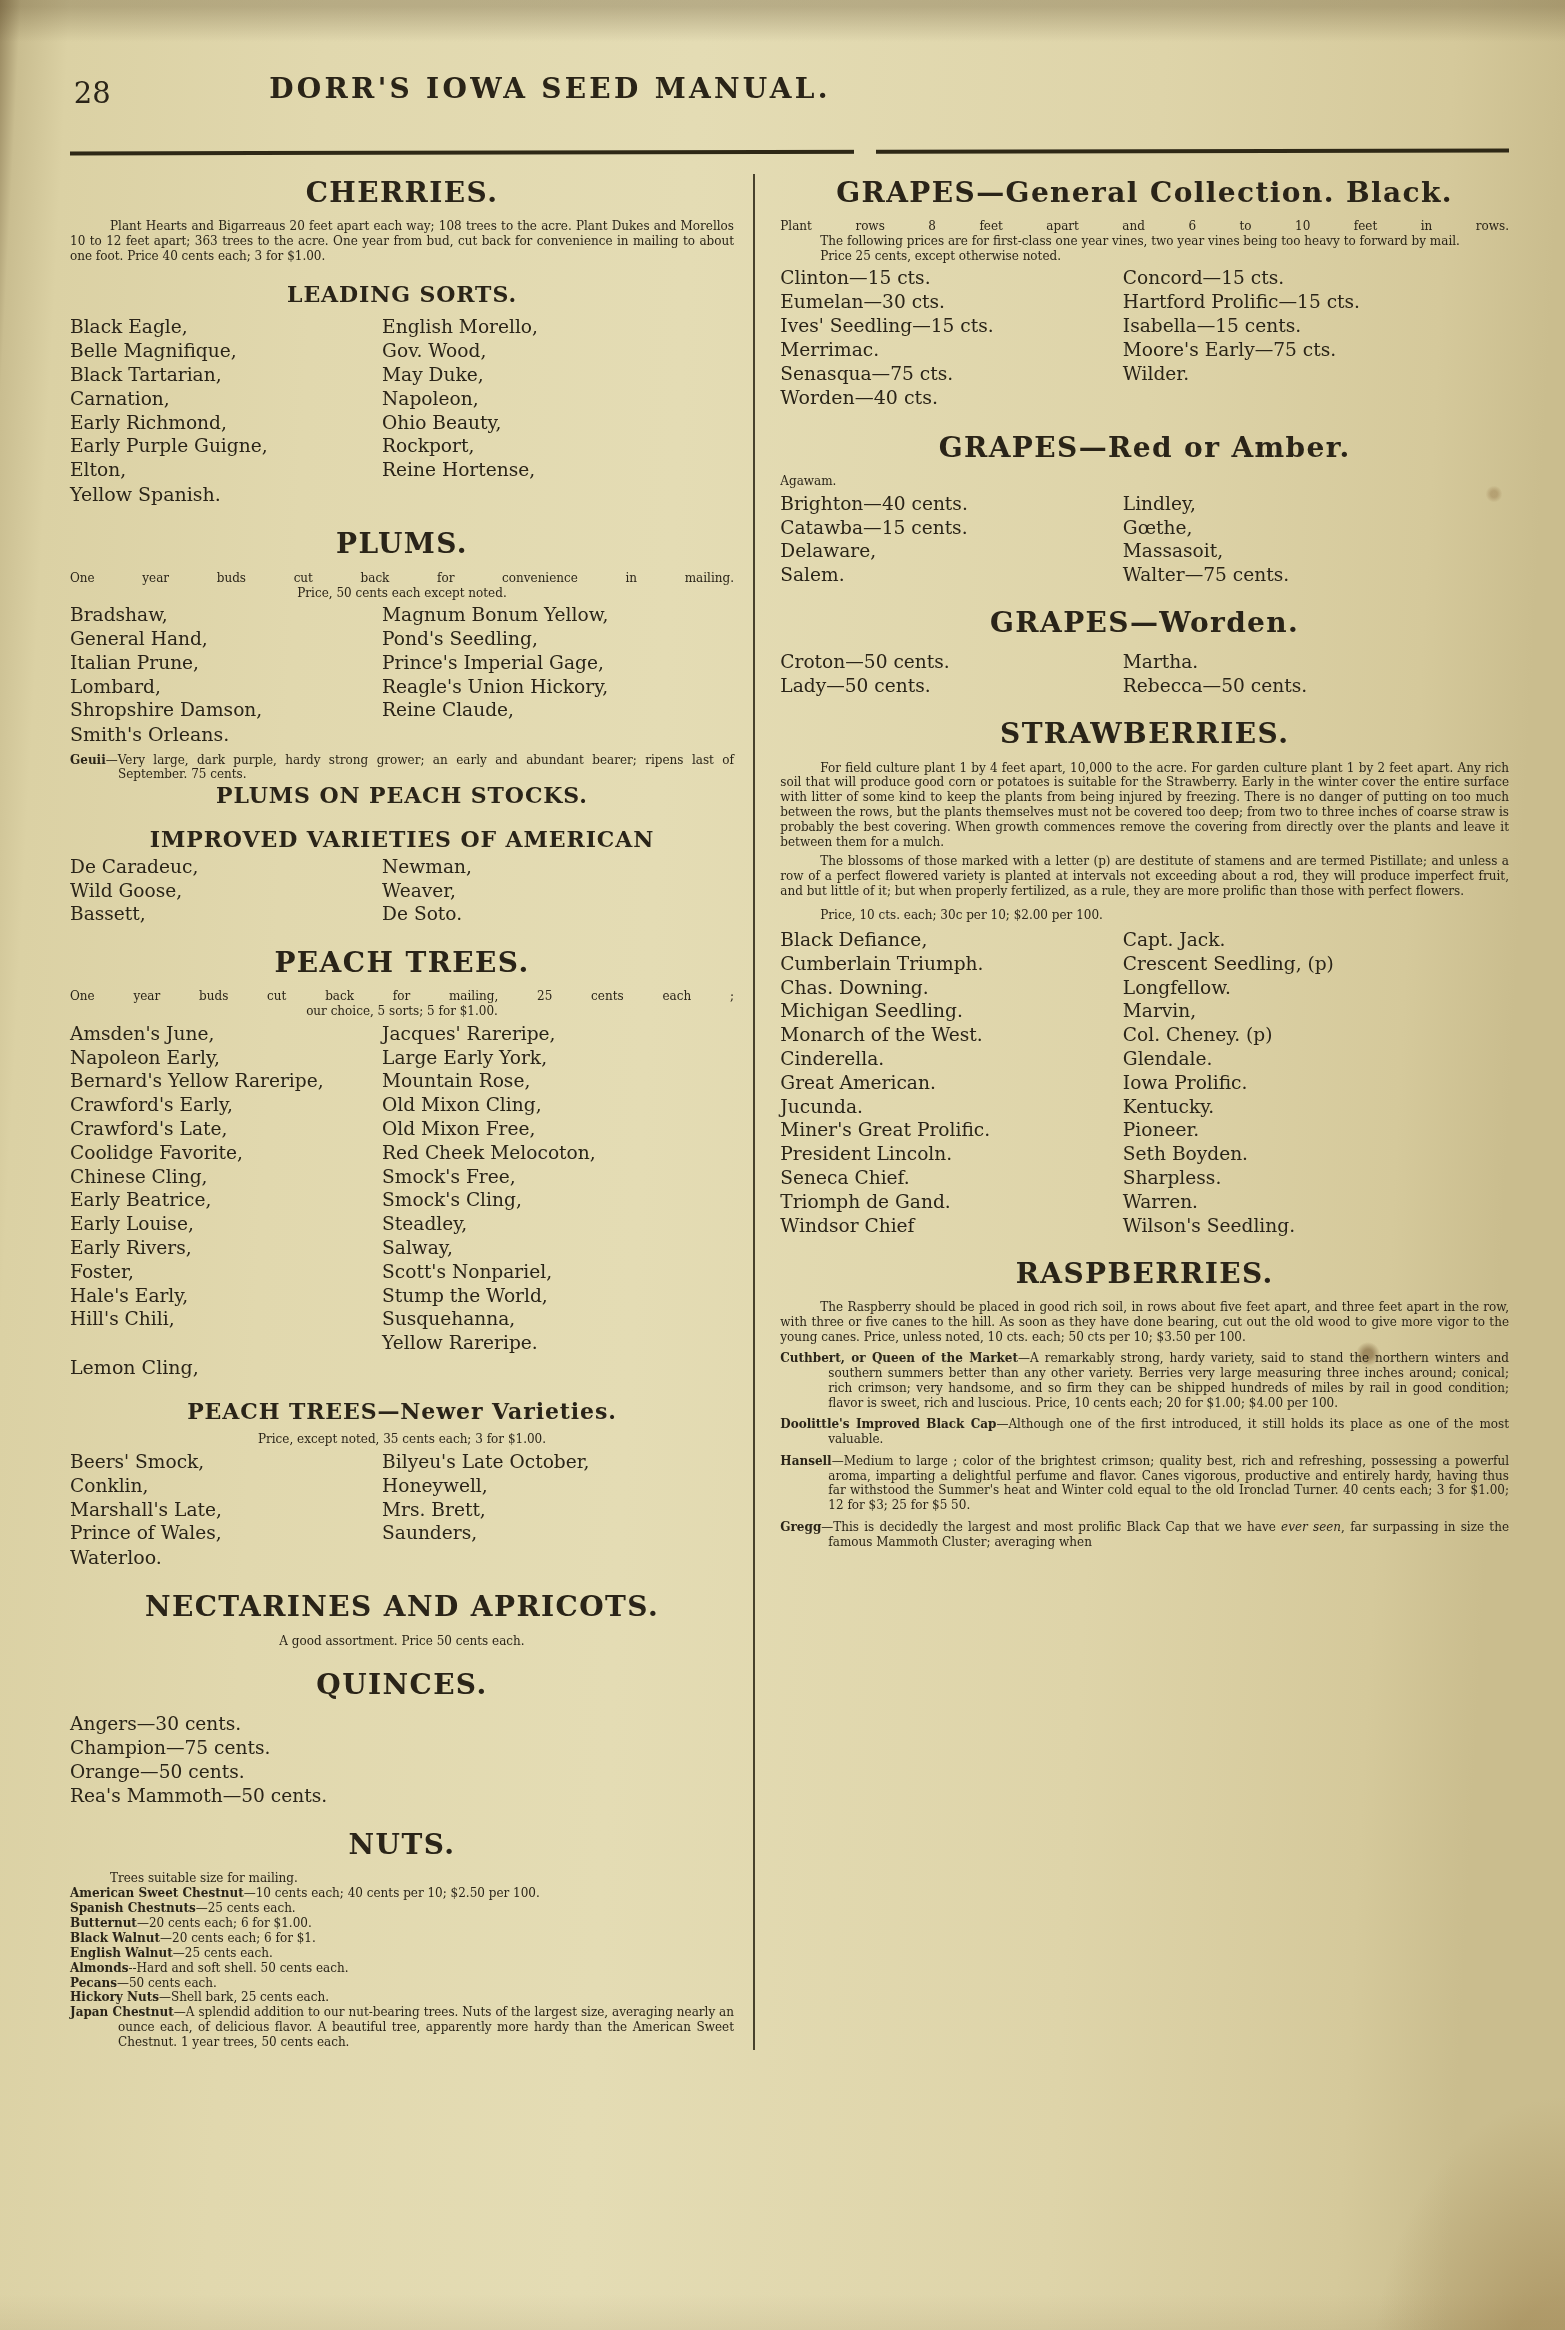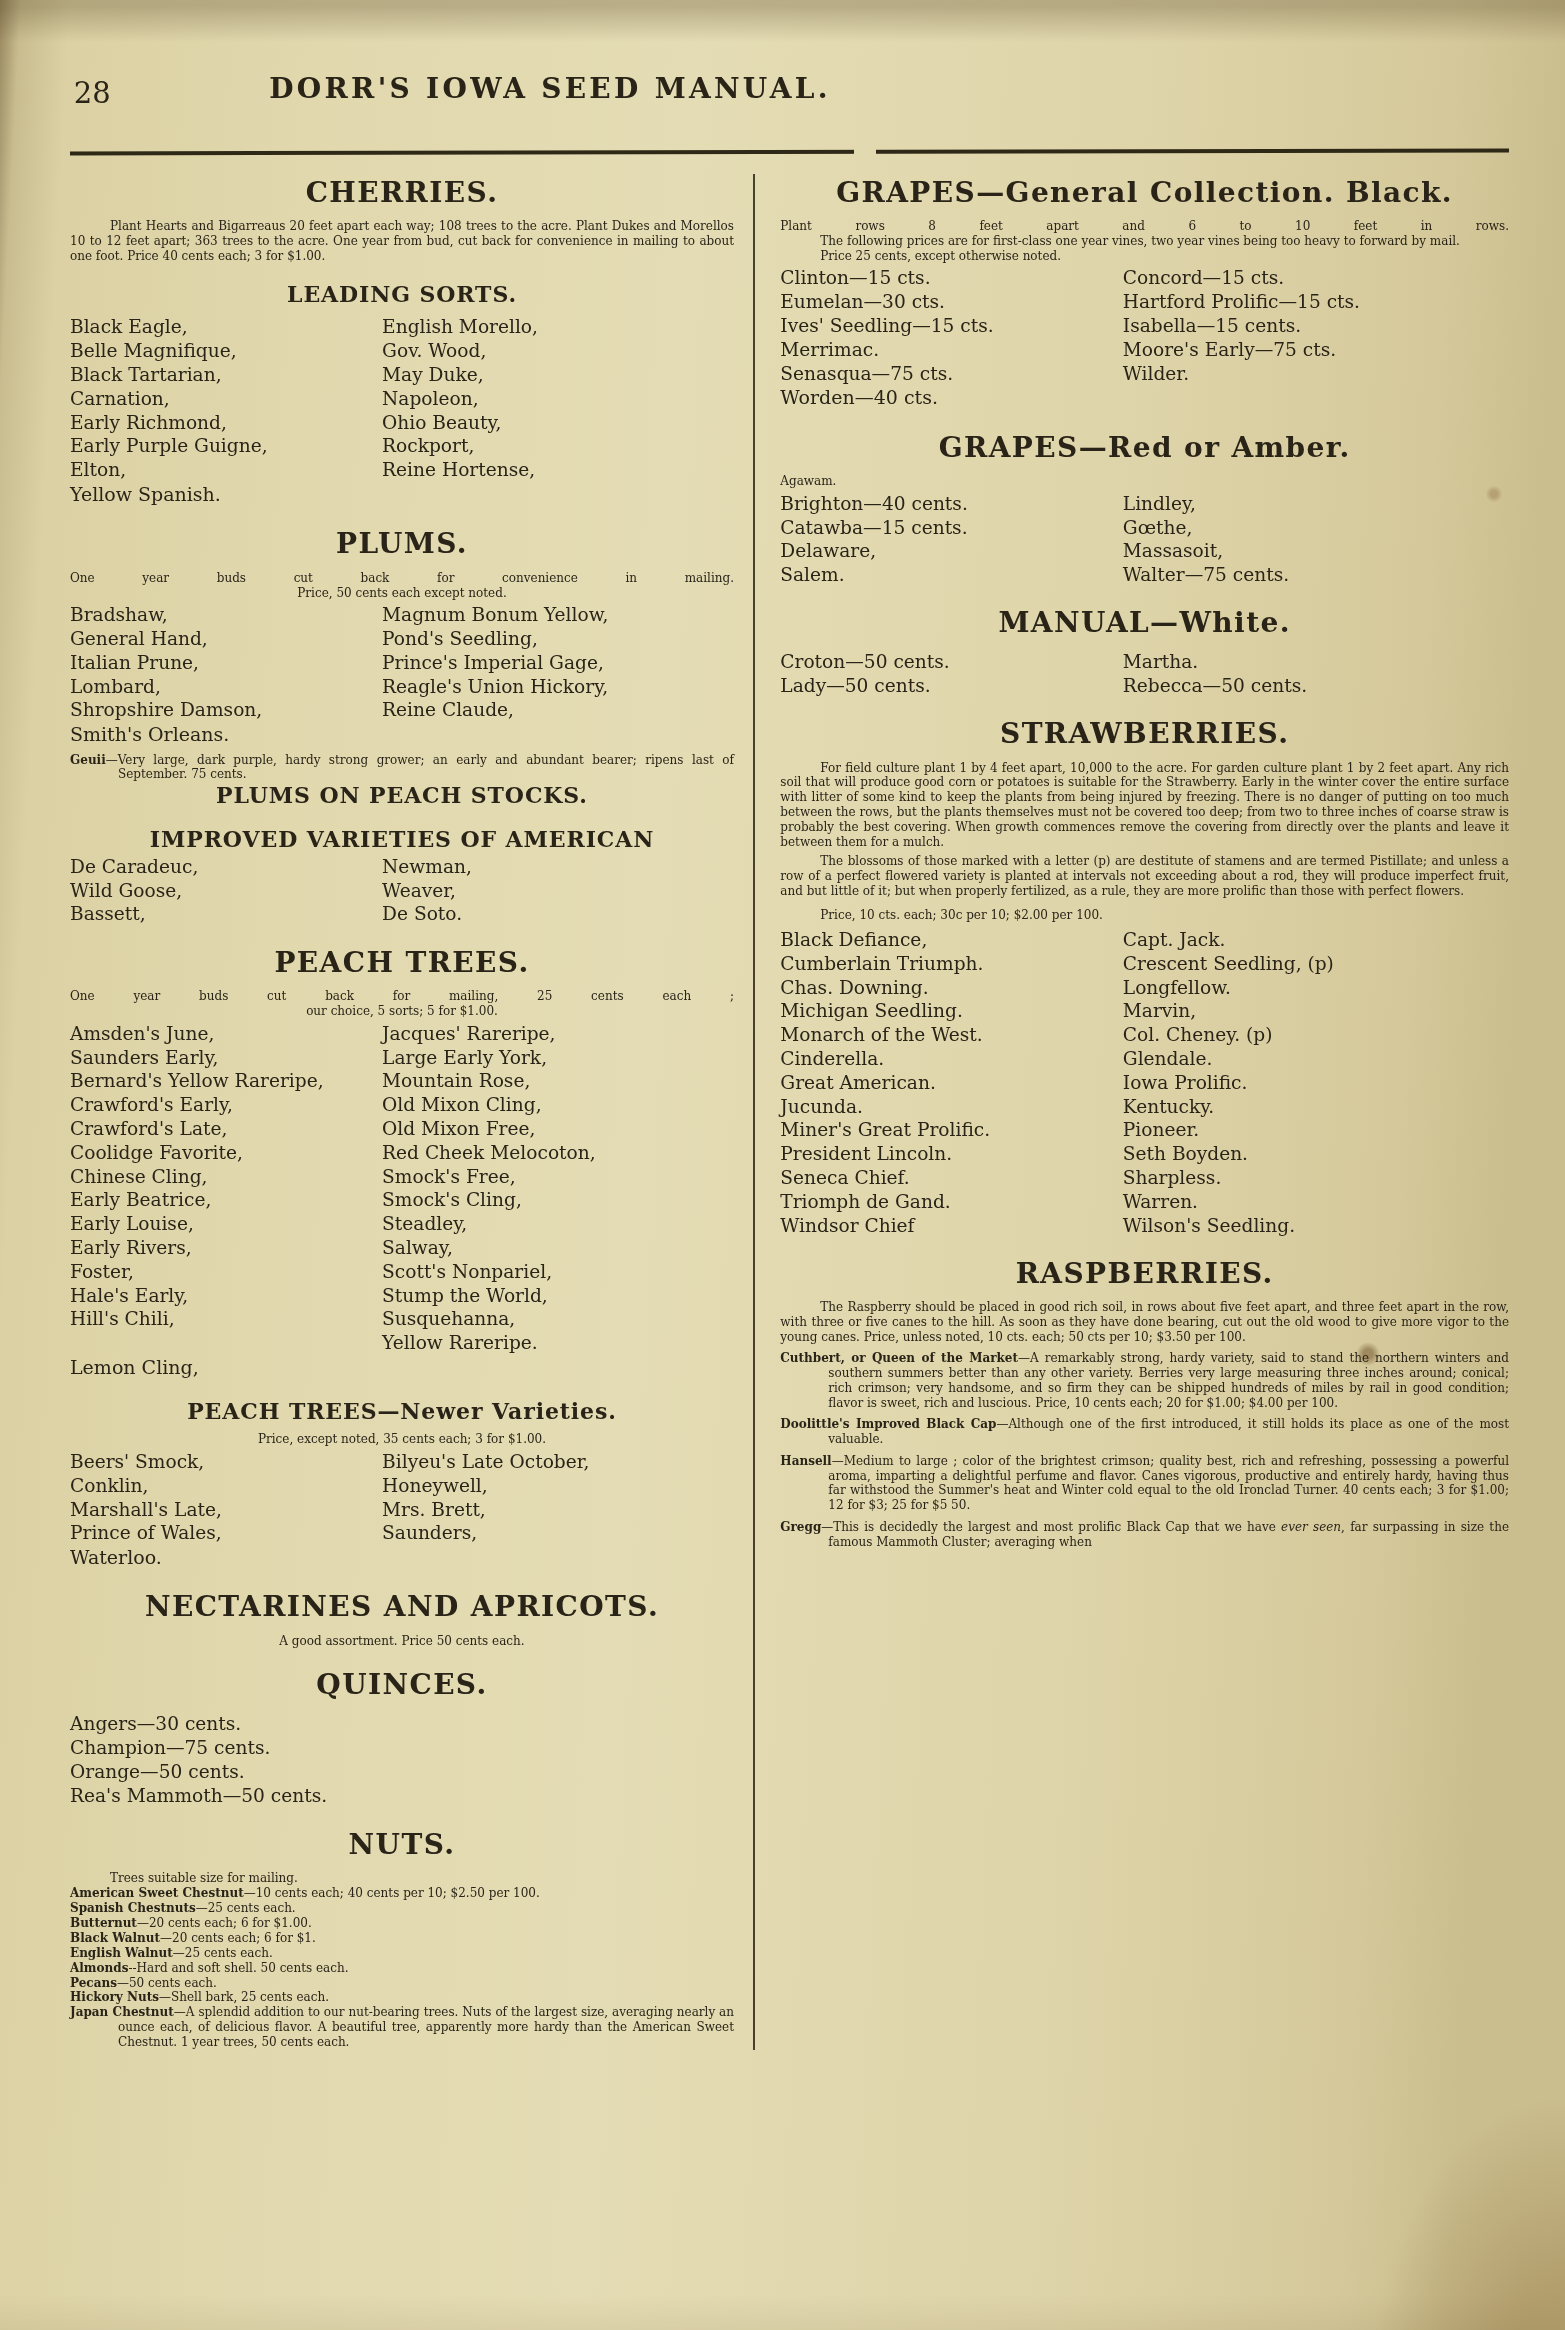--- a/index.html
+++ b/index.html
@@ -139,21 +139,21 @@
           </div>
         </section>
 
         <section>
           <h2>PEACH TREES.</h2>
           <p class="fullline">One year buds cut back for mailing, 25 cents each ;</p>
           <p class="centerline">our choice, 5 sorts;  5 for $1.00.</p>
           <div class="pair">
             <ul class="l">
                 <li>Amsden's June,</li>
-                <li>Saunders Early,</li>
+                <li>Napoleon Early,</li>
                 <li>Bernard's Yellow Rareripe,</li>
                 <li>Crawford's Early,</li>
                 <li>Crawford's Late,</li>
                 <li>Coolidge Favorite,</li>
                 <li>Chinese Cling,</li>
                 <li>Early Beatrice,</li>
                 <li>Early Louise,</li>
                 <li>Early Rivers,</li>
                 <li>Foster,</li>
                 <li>Hale's Early,</li>
@@ -271,21 +271,21 @@
             <ul class="r">
                 <li>Lindley,</li>
                 <li>Gœthe,</li>
                 <li>Massasoit,</li>
                 <li>Walter—75 cents.</li>
               </ul>
           </div>
         </section>
 
         <section>
-          <h2>MANUAL—White.</h2>
+          <h2>GRAPES—Worden.</h2>
           <div class="pair">
             <ul class="l">
                 <li>Croton—50 cents.</li>
                 <li>Lady—50 cents.</li>
               </ul>
             <ul class="r">
                 <li>Martha.</li>
                 <li>Rebecca—50 cents.</li>
               </ul>
           </div>

